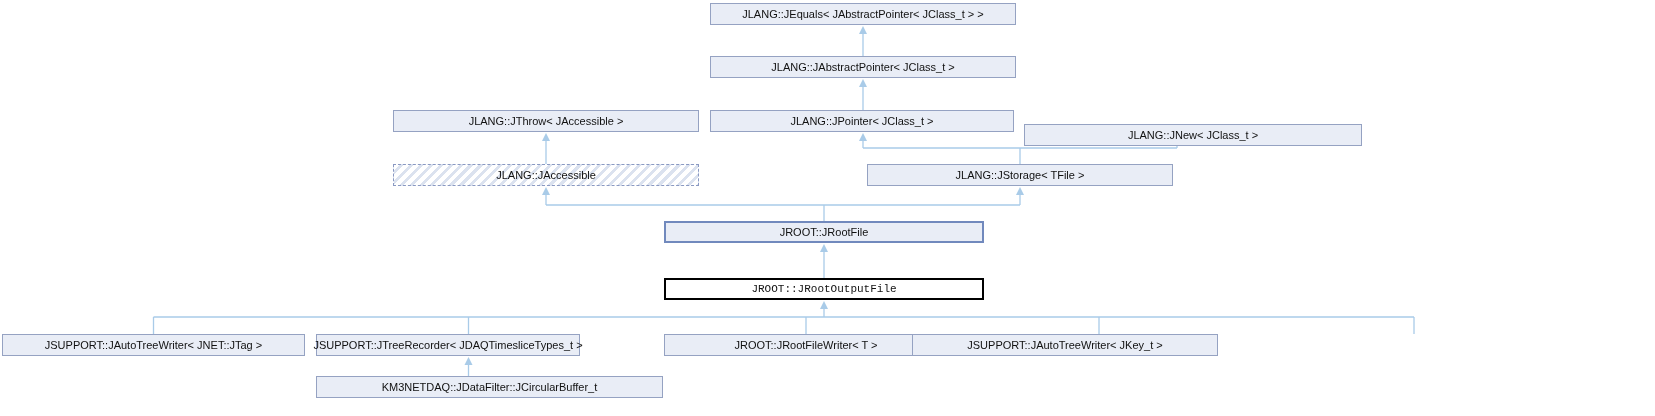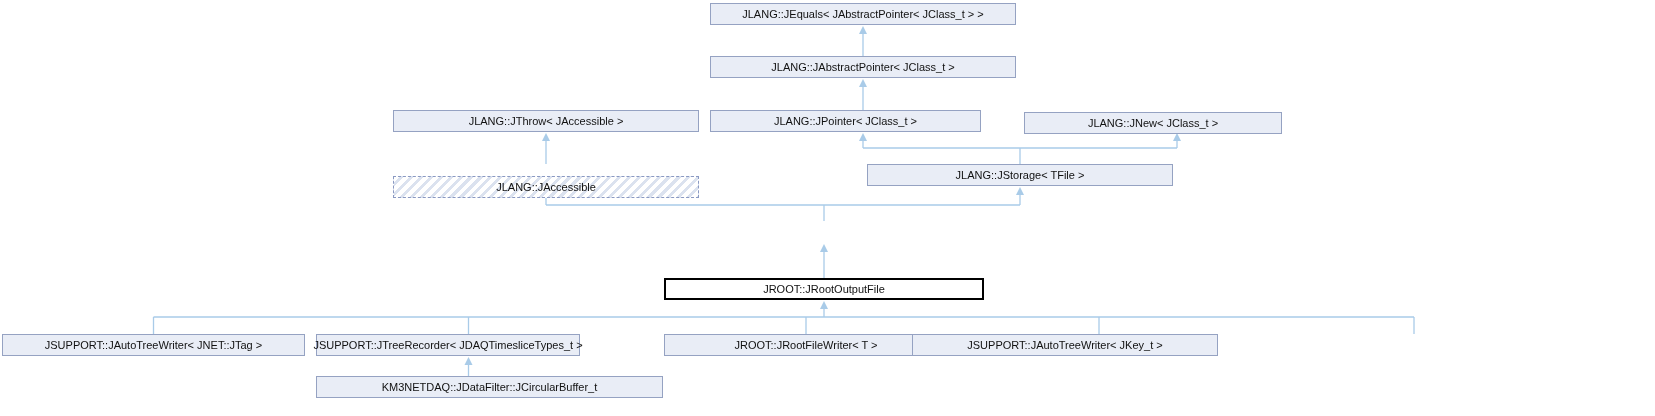--- a/index.html
+++ b/index.html
@@ -28,28 +28,28 @@
     background:var(--node-fill);
     border:1px solid var(--node-border);
     display:flex;align-items:center;justify-content:center;
     white-space:nowrap;cursor:pointer;
   }
   .node--highlight{border:2px solid var(--highlight-border);}
   .node--current{
     background:var(--current-fill);
     border:2px solid var(--current-border);
     cursor:default;
+    font-family:Liberation Mono, monospace;
   }
   .node--undocumented{
     background:repeating-linear-gradient(135deg,
       #ffffff 0px,#ffffff 4px,
       var(--hatch) 4px,var(--hatch) 7px);
     border:1px dashed #8a99c2;
     cursor:default;
-    margin-top:12px;
   }
 </style>
 </head>
 <body>
 
 <div id="canvas">
   <svg id="edge-layer" width="1655" height="416" xmlns="http://www.w3.org/2000/svg">
       <line x1="1020" y1="164" x2="1020" y2="148" stroke="#a9cbe8" stroke-width="1.3"></line>
       <line x1="863" y1="148" x2="1177" y2="148" stroke="#a9cbe8" stroke-width="1.3"></line>
       <line x1="863" y1="148" x2="863" y2="140" stroke="#a9cbe8" stroke-width="1.3"></line>
@@ -81,28 +81,29 @@
       <line x1="468.5" y1="390" x2="468.5" y2="364" stroke="#a9cbe8" stroke-width="1.3"></line>
       <polygon points="468.5,357 464.5,365 472.5,365" fill="#a9cbe8"></polygon>
     </svg>
 
   <div class="node" style="left:710px;top:3px;width:306px">JLANG::JEquals&lt; JAbstractPointer&lt; JClass_t &gt; &gt;</div>
 
   <div class="node" style="left:710px;top:56px;width:306px">JLANG::JAbstractPointer&lt; JClass_t &gt;</div>
 
   <div class="node" style="left:393px;top:110px;width:306px">JLANG::JThrow&lt; JAccessible &gt;</div>
 
-  <div class="node" style="left:710px;top:110px;width:271px">JLANG::JPointer&lt; JClass_t &gt;</div>
+  <div class="node" style="left:710px;top:110px;width:304px">JLANG::JPointer&lt; JClass_t &gt;</div>
 
-  <div class="node" style="left:1024px;top:112px;width:258px">JLANG::JNew&lt; JClass_t &gt;</div>
+  <div class="node" style="left:1024px;top:124px;width:338px">JLANG::JNew&lt; JClass_t &gt;</div>
 
   <div class="node node--undocumented" style="left:393px;top:164px;width:306px">JLANG::JAccessible</div>
 
   <div class="node" style="left:867px;top:164px;width:306px">JLANG::JStorage&lt; TFile &gt;</div>
 
+  <div class="node node--highlight" style="left:664px;top:221px;width:320px">JROOT::JRootFile</div>
 
   <div class="node node--current" style="left:664px;top:278px;width:320px">JROOT::JRootOutputFile</div>
 
   <div class="node" style="left:2px;top:334px;width:303px">JSUPPORT::JAutoTreeWriter&lt; JNET::JTag &gt;</div>
 
   <div class="node" style="left:316px;top:334px;width:264px">JSUPPORT::JTreeRecorder&lt; JDAQTimesliceTypes_t &gt;</div>
 
   <div class="node" style="left:664px;top:334px;width:284px">JROOT::JRootFileWriter&lt; T &gt;</div>
 
   <div class="node" style="left:912px;top:334px;width:306px">JSUPPORT::JAutoTreeWriter&lt; JKey_t &gt;</div>

